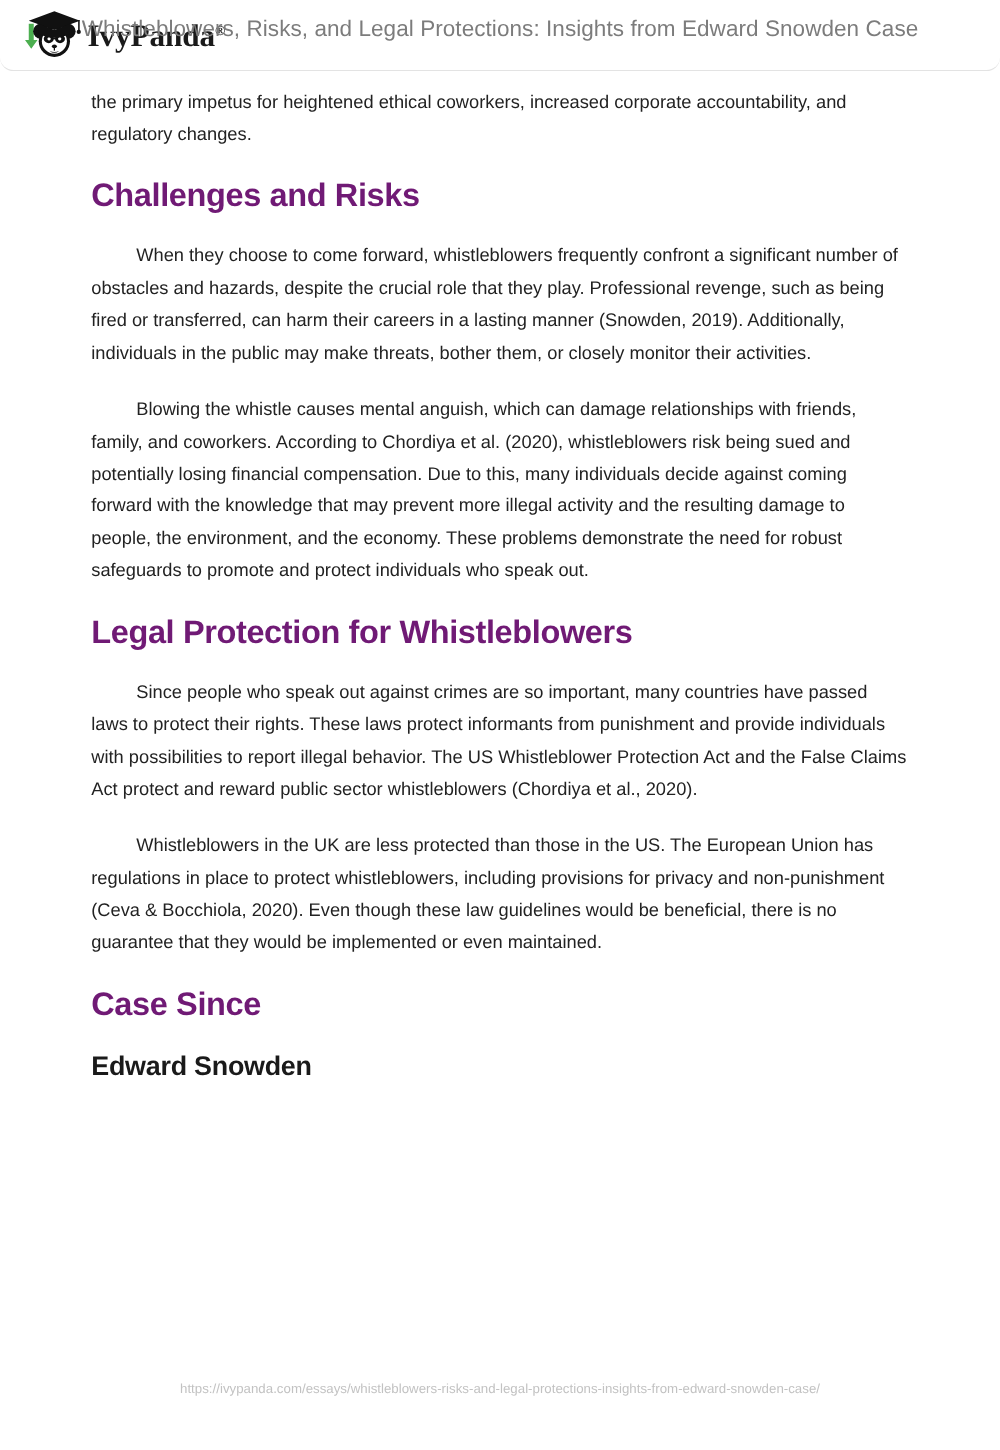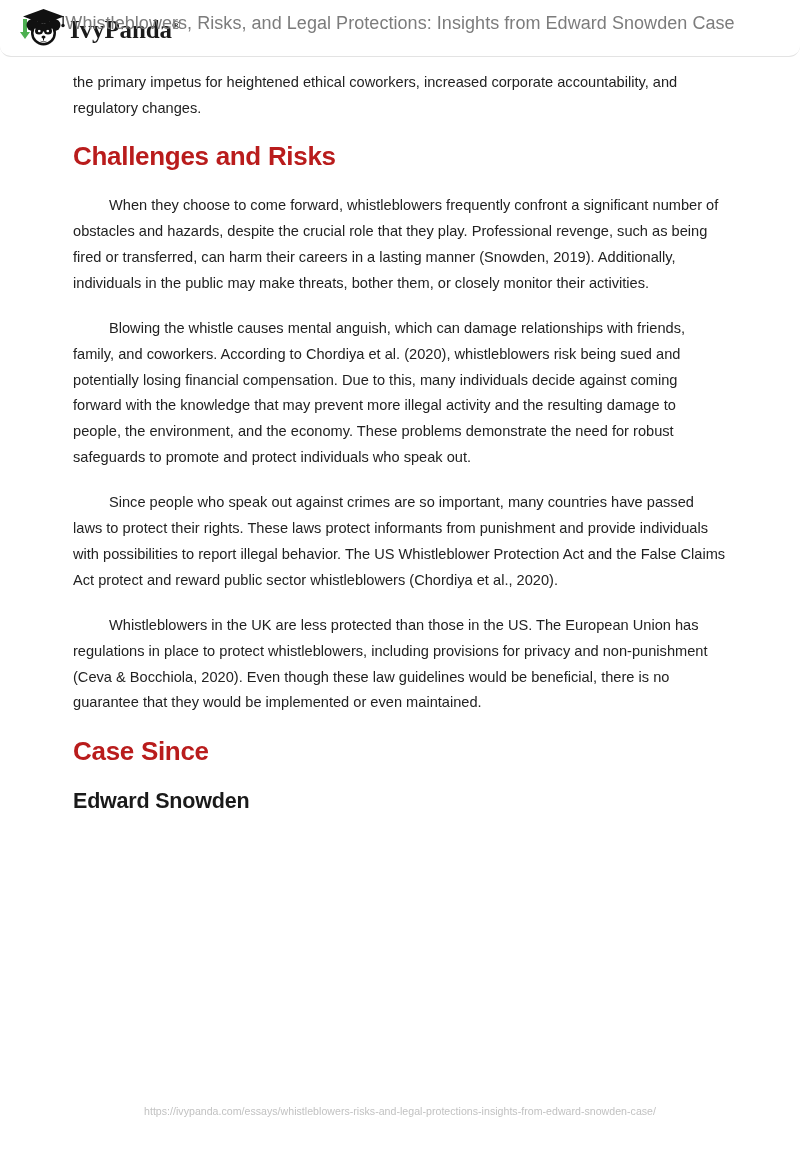--- a/index.html
+++ b/index.html
@@ -111,21 +111,21 @@
 
   .para-cont {
     text-indent: 0;
     margin-bottom: 20px !important;
   }
 
   h2.section-heading {
     font-size: 26px;
     line-height: 30px;
     font-weight: bold;
-    color: #b91c1c;
+    color: #701a75;
     margin: 0 0 22px 0;
     letter-spacing: -0.3px;
   }
 
   h3.sub-heading {
     font-size: 21.5px;
     line-height: 26px;
     font-weight: bold;
     color: #1a1a1a;
     margin: 0 0 18px 0;
@@ -212,20 +212,21 @@
   <div class="content">
 
     <p class="para-cont">the primary impetus for heightened ethical coworkers, increased corporate accountability, and regulatory changes.</p>
 
     <h2 class="section-heading">Challenges and Risks</h2>
 
     <p class="para">When they choose to come forward, whistleblowers frequently confront a significant number of obstacles and hazards, despite the crucial role that they play. Professional revenge, such as being fired or transferred, can harm their careers in a lasting manner (Snowden, 2019). Additionally, individuals in the public may make threats, bother them, or closely monitor their activities.</p>
 
     <p class="para">Blowing the whistle causes mental anguish, which can damage relationships with friends, family, and coworkers. According to Chordiya et al. (2020), whistleblowers risk being sued and potentially losing financial compensation. Due to this, many individuals decide against coming forward with the knowledge that may prevent more illegal activity and the resulting damage to people, the environment, and the economy. These problems demonstrate the need for robust safeguards to promote and protect individuals who speak out.</p>
 
+    <h2 class="section-heading gap-before-h2">Legal Protection for Whistleblowers</h2>
 
     <p class="para">Since people who speak out against crimes are so important, many countries have passed laws to protect their rights. These laws protect informants from punishment and provide individuals with possibilities to report illegal behavior. The US Whistleblower Protection Act and the False Claims Act protect and reward public sector whistleblowers (Chordiya et al., 2020).</p>
 
     <p class="para">Whistleblowers in the UK are less protected than those in the US. The European Union has regulations in place to protect whistleblowers, including provisions for privacy and non-punishment (Ceva &amp; Bocchiola, 2020). Even though these law guidelines would be beneficial, there is no guarantee that they would be implemented or even maintained.</p>
 
     <h2 class="section-heading gap-before-h2">Case Since</h2>
 
     <h3 class="sub-heading gap-before-h3">Edward Snowden</h3>
 
   </div>

